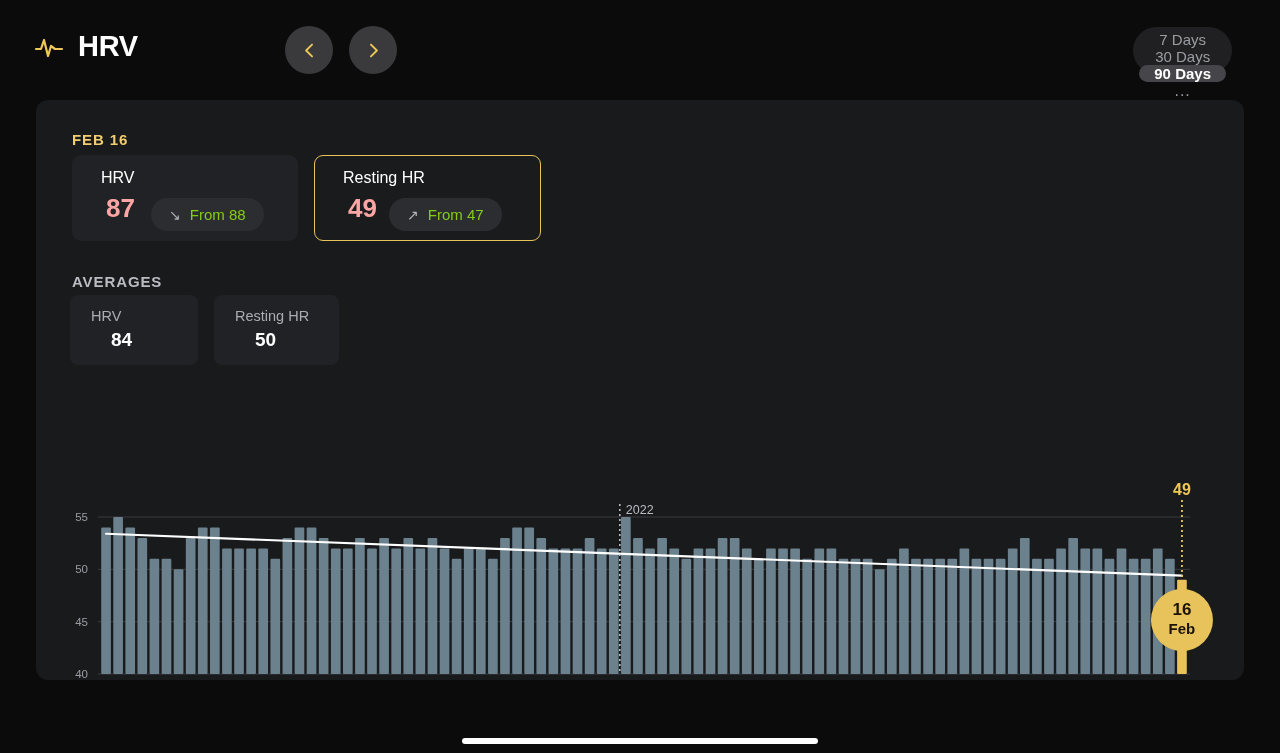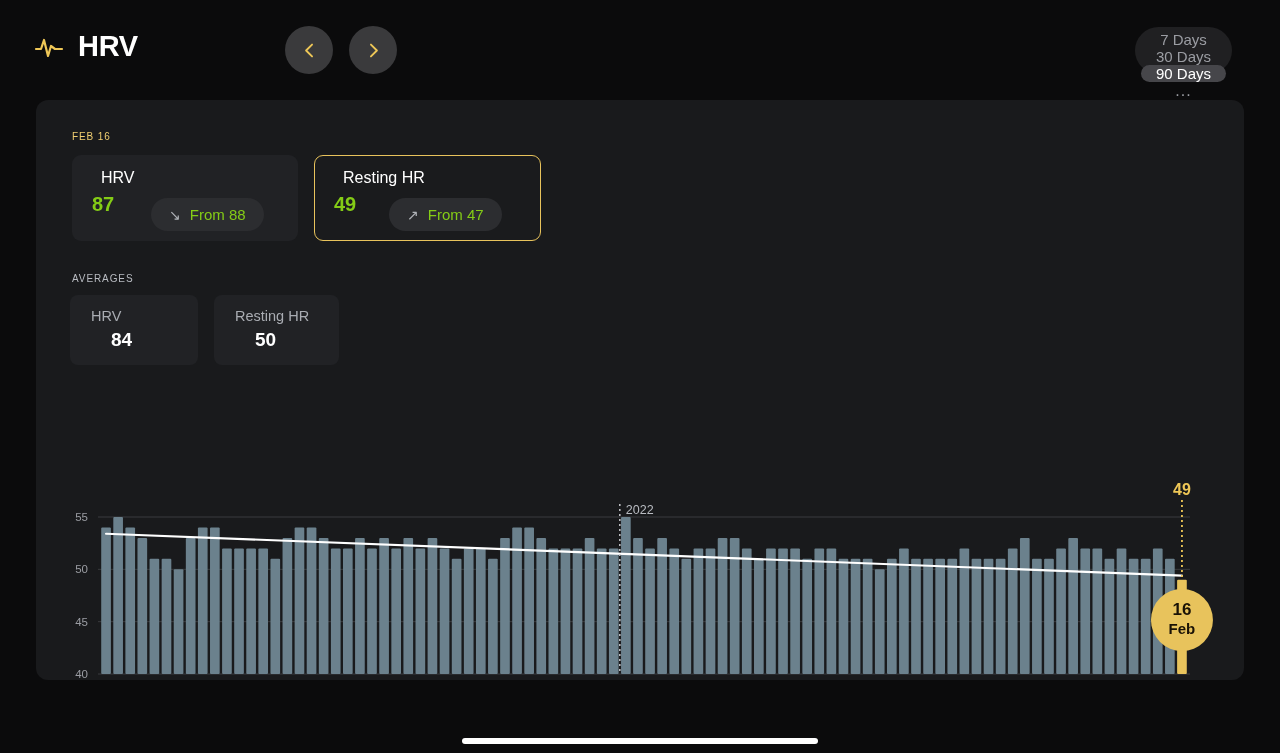--- a/index.html
+++ b/index.html
@@ -34,45 +34,45 @@
   .segwrap {
     position: absolute; right: 48px; top: 27px; height: 47px;
     background: #202022; border-radius: 24px;
     display: flex; align-items: center; padding: 4px 6px; flex-direction: column;
   }
   .seg {
     height: 39px; padding: 0 15px; border-radius: 20px; border: none; background: transparent;
     color: #9b9da3; font-size: 15px; font-family: "Liberation Sans", sans-serif;
     cursor: pointer; display: flex; align-items: center; white-space: nowrap;
   }
-  .seg.active { background: #46464a; color: #ffffff; font-weight: normal; text-align: center; }
+  .seg.active { background: #46464a; color: #ffffff; font-weight: bold; text-align: center; }
   .seg.more { color: #9b9da3; font-size: 16px; letter-spacing: 1px; padding: 0 14px 6px 14px; }
 
   
   .panel {
     position: absolute; left: 36px; top: 100px; width: 1208px; height: 580px;
     background: #191a1c; border-radius: 12px;
   }
 
   .section-label {
-    font-size: 10px; font-weight: normal; letter-spacing: 0.9px; text-transform: uppercase;
+    font-size: 15px; font-weight: bold; letter-spacing: 0.9px; text-transform: uppercase;
   }
   .label-date { position: absolute; left: 36px; top: 31px; color: #f0ce70; }
   .label-avg  { position: absolute; left: 36px; top: 173px; color: #b9bcc2; }
 
   
   .mcard {
     position: absolute; top: 55px; height: 86px; border-radius: 9px;
     background: #212225; border: 1.5px solid transparent;
   }
   .mcard.hrv { left: 36px; width: 226px; }
   .mcard.rhr { left: 278px; width: 227px; border-color: #e8c35c; background: #1a1b1d; }
   .mcard-title { position: absolute; left: 28px; top: 13px; font-size: 16px; color: #ffffff; }
   .mcard-val {
-    position: absolute; left: 19px; top: 37px; font-size: 20px; font-weight: bold; color: #84cc16;
+    position: absolute; left: 33px; top: 37px; font-size: 26px; font-weight: bold; color: #fca5a5;
   }
   .mpill {
     position: absolute; top: 42px; height: 33px; border-radius: 17px; background: #2c2d30;
     display: flex; align-items: center; gap: 9px; padding: 0 18px;
   }
   .mcard.hrv .mpill { left: 78px; }
   .mcard.rhr .mpill { left: 74px; }
   .mpill-arrow { font-size: 14px; color: #b0b3b8; line-height: 1; }
   .mpill-text { font-size: 15px; color: #84cc16; white-space: nowrap; }
 

